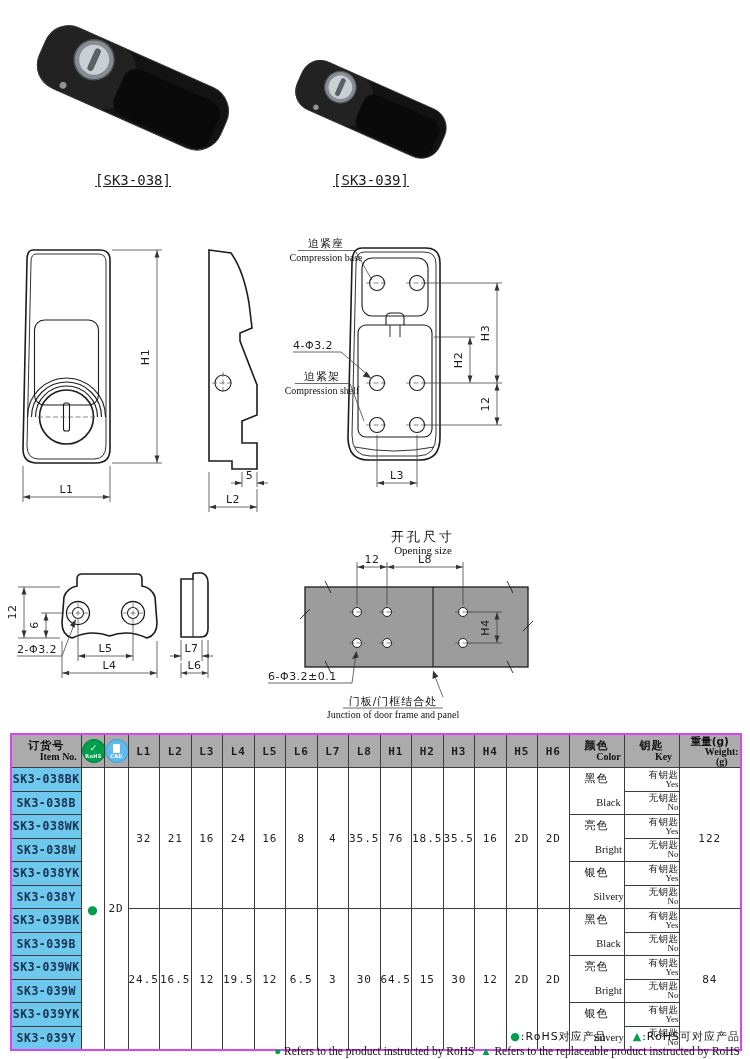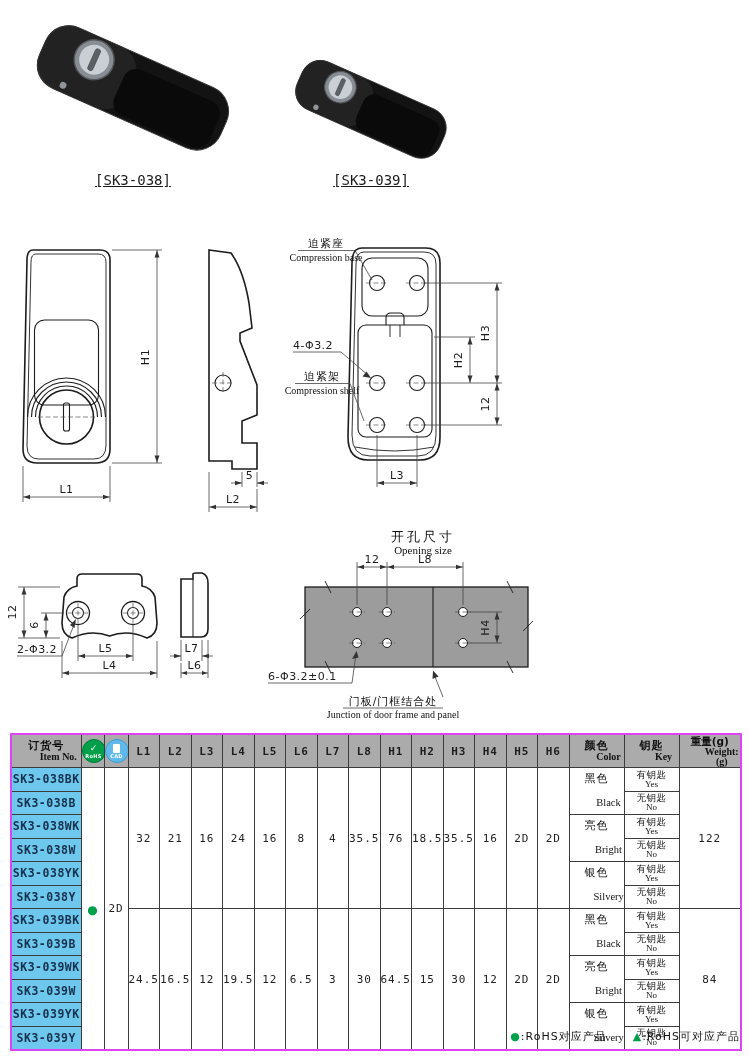--- a/index.html
+++ b/index.html
@@ -27,21 +27,21 @@
        vertical-align:middle;overflow:hidden;}
   table.spec thead th{background:#ababab;height:28px;}
   .hzh{font-size:11px;color:#111;line-height:1.15;letter-spacing:1px;}
   .hen{font-family:"Liberation Serif",serif;font-size:10px;color:#111;line-height:1;padding-left:24px;}
   td.item{background:#6ec7ec;color:#17324f;font-family:"DejaVu Sans Mono",monospace;
           font-size:11.5px;font-weight:bold;letter-spacing:0.5px;height:22.5px;}
   .val{font-family:"DejaVu Sans Mono",monospace;font-size:11px;color:#222;letter-spacing:1px;}
   .dimh{font-family:"DejaVu Sans Mono",monospace;font-size:11px;color:#1d1d1d;font-weight:bold;letter-spacing:1px;}
   td.cc .hzh{font-size:11px;}
   td.cc .hen{font-size:10.5px;margin-top:12px;}
-  td.kc div{line-height:1.05;}
+  td.kc div{line-height:1.05;text-align:right;}
   td.kc .kzh{font-size:9.5px;color:#111;letter-spacing:0.5px;}
   td.kc .ken{font-family:"Liberation Serif",serif;font-size:9px;color:#111;}
   .gdot{color:#00a04a;font-size:12px;line-height:1;}
   .badge{width:22px;height:22px;border-radius:50%;margin:0 auto;display:flex;flex-direction:column;
          align-items:center;justify-content:center;color:#fff;}
   .badge.rohs{background:#00a04a;border:1px solid #007a38;}
   .badge.cad{background:#60b9e8;border:1px solid #3f9ccc;}
   .badge .chk{font-size:9px;line-height:1;font-weight:bold;}
   .badge .sheet{width:7px;height:9px;background:#fff;border-radius:1px;}
   .badge .bl{font-size:5px;line-height:1.2;font-weight:bold;letter-spacing:0.3px;}
@@ -525,15 +525,18 @@
             </td>
       </tr>
       </tbody>
     </table>
   </div>
 
   <div class="legend">
     <div class="ln1">
       <span class="sym">●</span><span>:RoHS对应产品</span><span class="gap"></span><span class="sym">▲</span><span>:RoHS可对应产品</span>
     </div>
+    <div class="ln2">
+      <span class="sym">●</span> <span>Refers to the product instructed by RoHS</span>&nbsp;&nbsp;<span class="sym">▲</span> <span>Refers to the replaceable product instructed by RoHS</span>
+    </div>
   </div>
 
 </div>
 
 </body></html>

